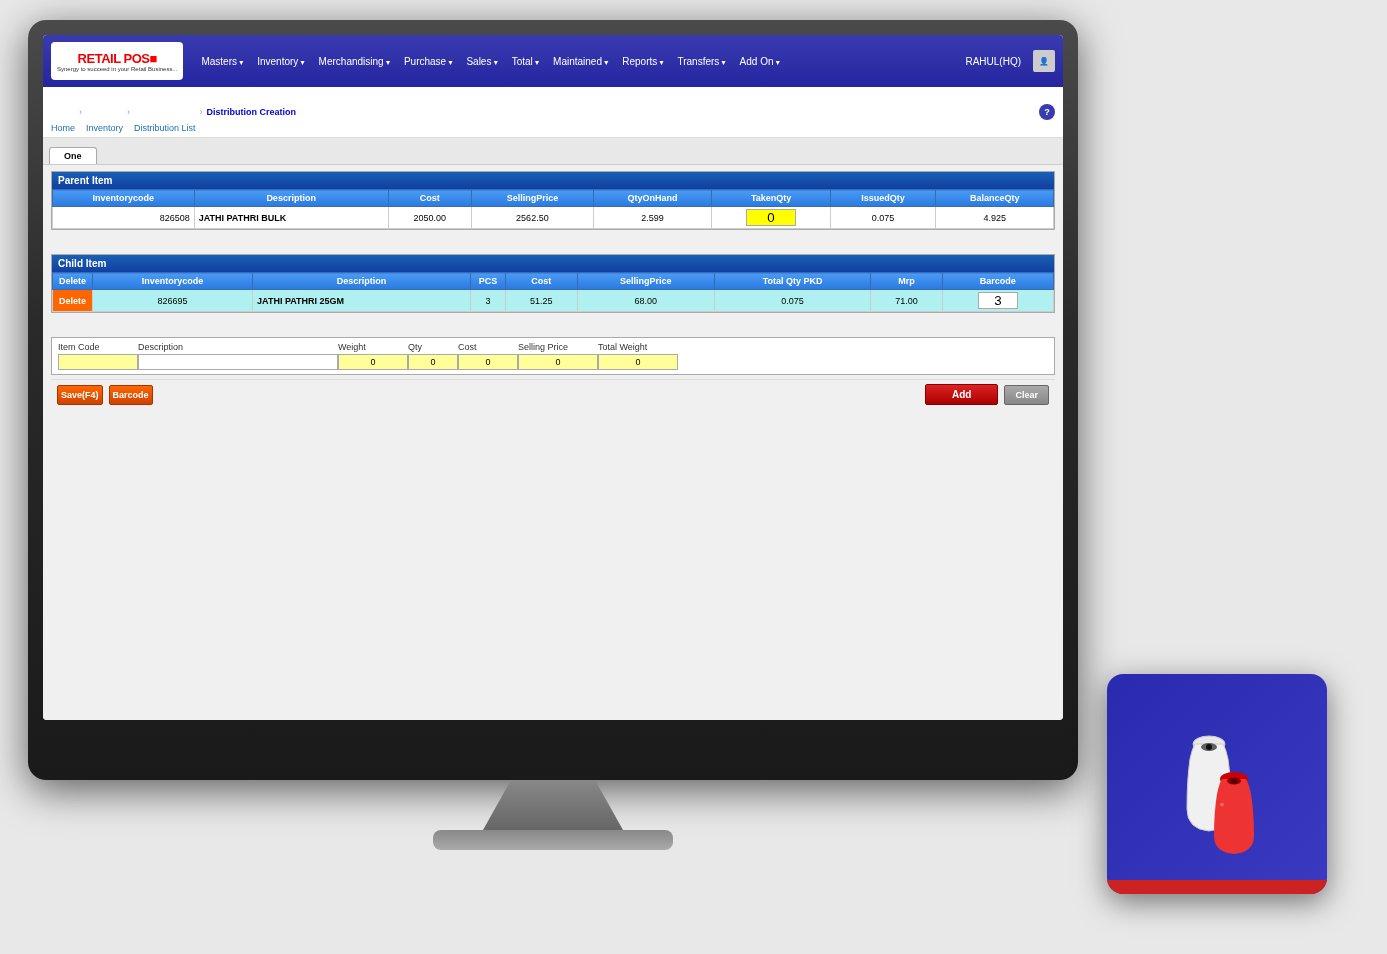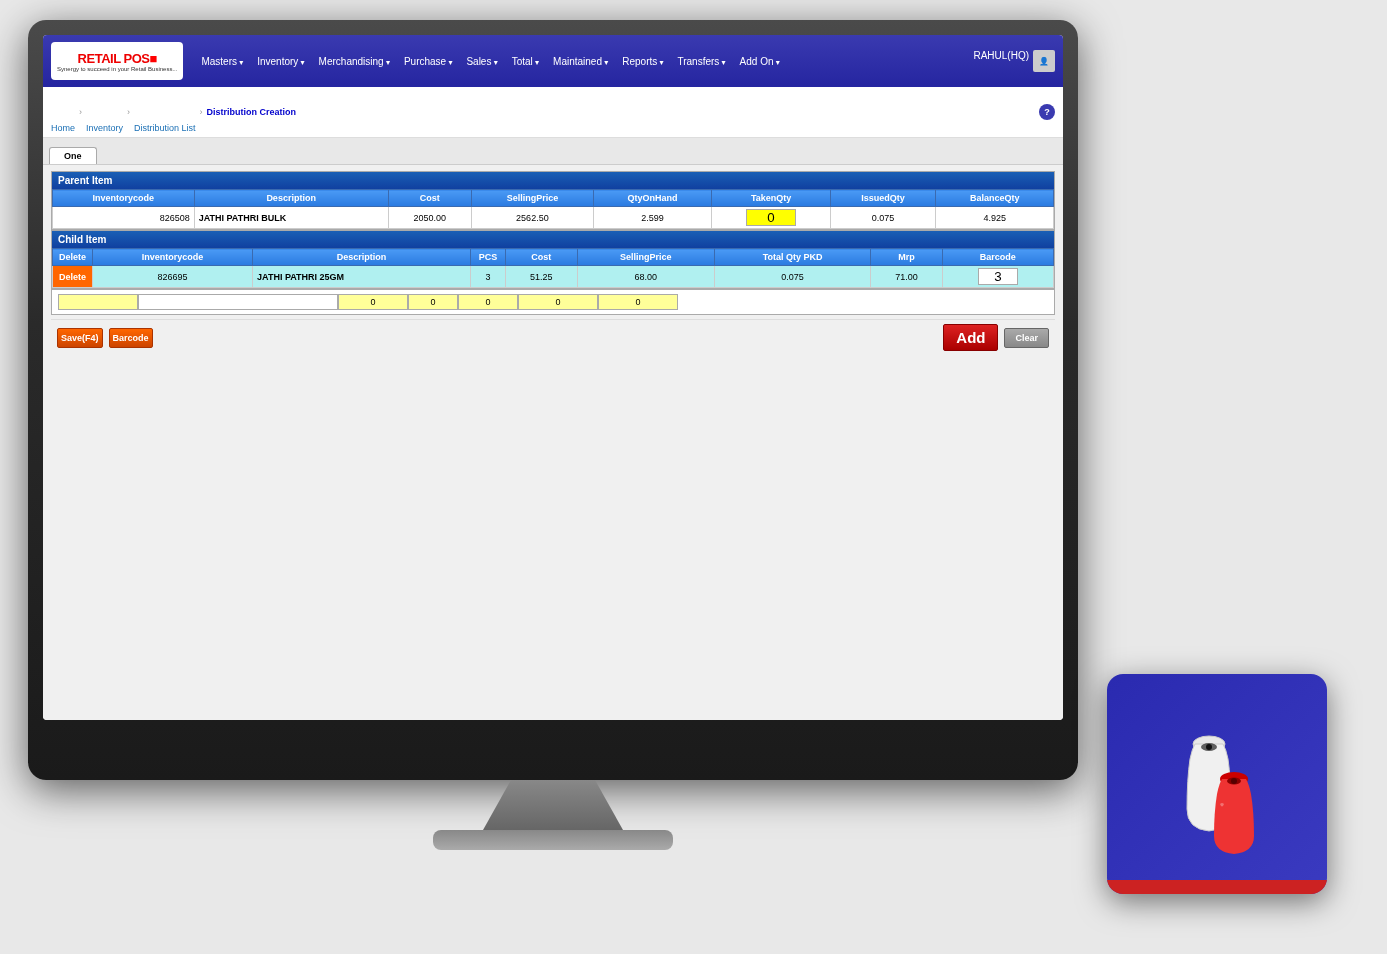--- a/index.html
+++ b/index.html
@@ -106,21 +106,22 @@
       padding: 4px 6px;
       cursor: pointer;
       border-radius: 2px;
       white-space: nowrap;
     }
     .nav-item-arrow::after { content: ' ▾'; font-size: 8px; }
     .user-area {
       color: #fff;
       font-size: 10px;
       display: flex;
-      gap: 4px;
+      align-items: center;
+      gap: 12px;
       margin-left: 28px;
     }
     .user-avatar {
       width: 22px;
       height: 22px;
       background: #ccc;
       border-radius: 2px;
       display: flex;
       align-items: center;
       justify-content: center;
@@ -192,21 +193,21 @@
     
     .section-header {
       background: linear-gradient(180deg, #1a5fb5 0%, #1040a0 100%);
       color: #fff;
       padding: 3px 6px;
       font-size: 10px;
       font-weight: bold;
     }
     .section-box {
       border: 1px solid #aaa;
-      margin-bottom: 0;
+      margin-bottom: 24px;
       background: #fff;
     }
 
     
     table {
       width: 100%;
       border-collapse: collapse;
       font-size: 9px;
     }
     th {
@@ -296,22 +297,22 @@
       padding: 4px 3px;
       font-size: 9px;
       font-weight: bold;
       cursor: pointer;
       border-radius: 2px;
     }
     .btn-red {
       background: linear-gradient(180deg, #dd2222 0%, #aa0000 100%);
       color: #fff;
       border: 1px solid #880000;
-      padding: 4px 12px;
-      font-size: 15px;
+      padding: 4px 26px;
+      font-size: 10px;
       font-weight: bold;
       cursor: pointer;
       border-radius: 2px;
       margin-left: auto;
     }
     .btn-gray {
       background: linear-gradient(180deg, #aaa 0%, #888 100%);
       color: #fff;
       border: 1px solid #666;
       padding: 4px 10px;
@@ -490,20 +491,29 @@
                   <td>
                     <input class="barcode-input" type="text" value="3" style="">
                   </td>
                 </tr>
               </tbody>
             </table>
           </div>
         </div>
 
         <div class="form-row">
+          <div class="form-labels">
+            <span style="width:80px;">Item Code</span>
+            <span style="width:200px;">Description</span>
+            <span style="width:70px;">Weight</span>
+            <span style="width:50px;">Qty</span>
+            <span style="width:60px;">Cost</span>
+            <span style="width:80px;">Selling Price</span>
+            <span style="width:80px;">Total Weight</span>
+          </div>
           <div class="form-inputs">
             <input class="form-input" style="width: 80px; background: rgb(255, 255, 153);" type="text" value="">
             <input class="form-input-white" style="width: 200px;" type="text" value="">
             <input class="form-input" style="width: 70px; background: rgb(255, 255, 153);" type="text" value="0">
             <input class="form-input" style="width: 50px; background: rgb(255, 255, 153);" type="text" value="0">
             <input class="form-input" style="width: 60px; background: rgb(255, 255, 153);" type="text" value="0">
             <input class="form-input" style="width: 80px; background: rgb(255, 255, 153);" type="text" value="0">
             <input class="form-input" style="width: 80px; background: rgb(255, 255, 153);" type="text" value="0">
           </div>
         </div>

